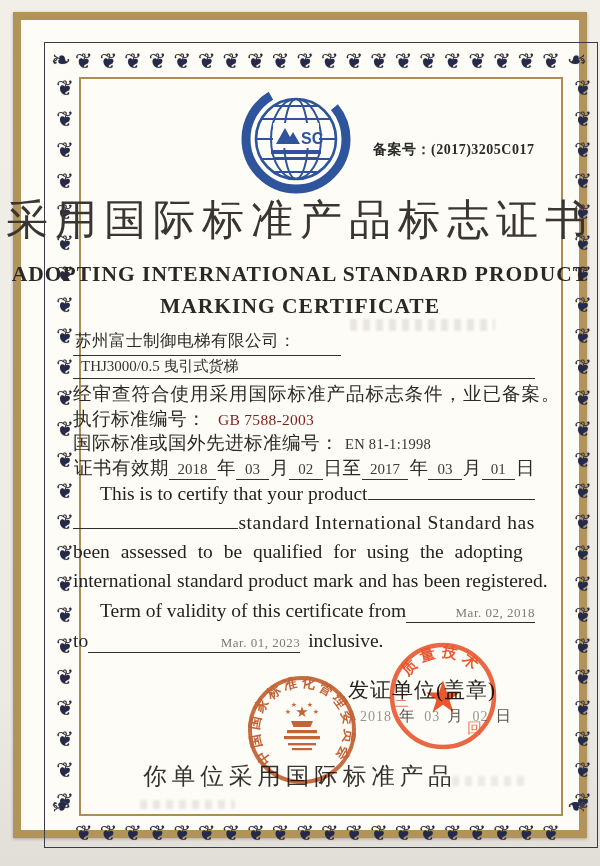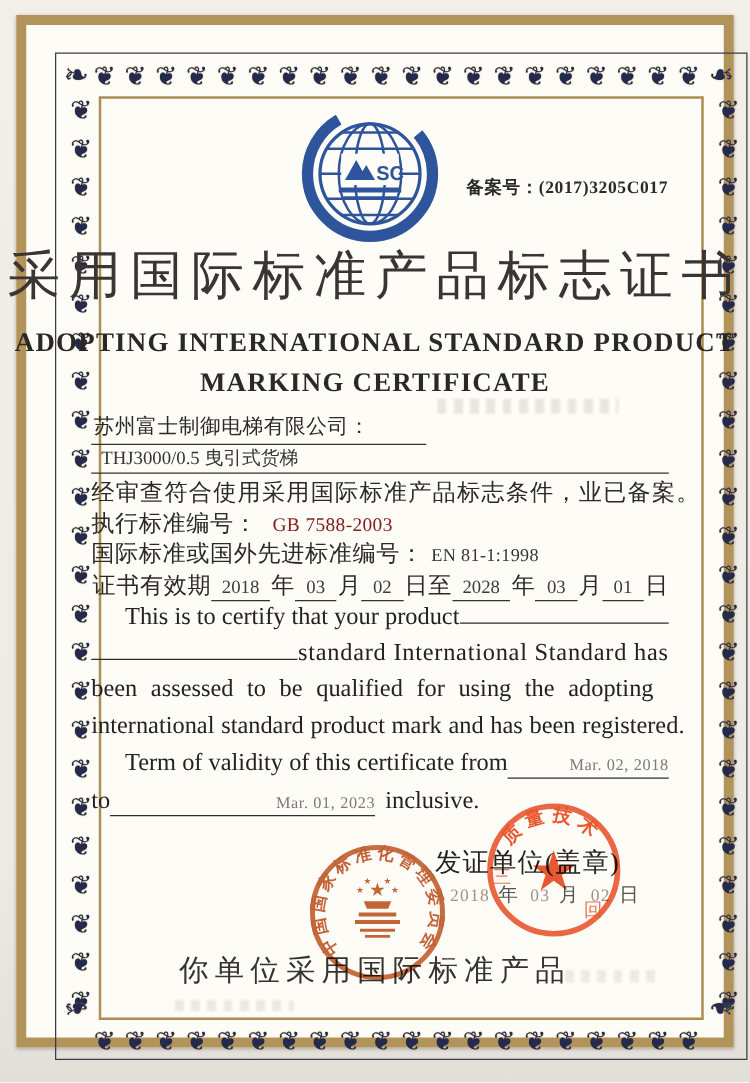--- a/index.html
+++ b/index.html
@@ -157,21 +157,21 @@
   </div>
 
   <div class="ln ln6">
     <span class="cjk">证书有效期</span>
     <span class="num w48">2018</span>
     <span class="cjk">年</span>
     <span class="num w34">03</span>
     <span class="cjk">月</span>
     <span class="num w34">02</span>
     <span class="cjk">日至</span>
-    <span class="num w48">2028</span>
+    <span class="num w48">2017</span>
     <span class="cjk">年</span>
     <span class="num w34">03</span>
     <span class="cjk">月</span>
     <span class="num w34">01</span>
     <span class="cjk">日</span>
   </div>
 
   <div class="en row e1">
     <span class="t">This is to certify that your product</span>
     <span class="fill"></span>

